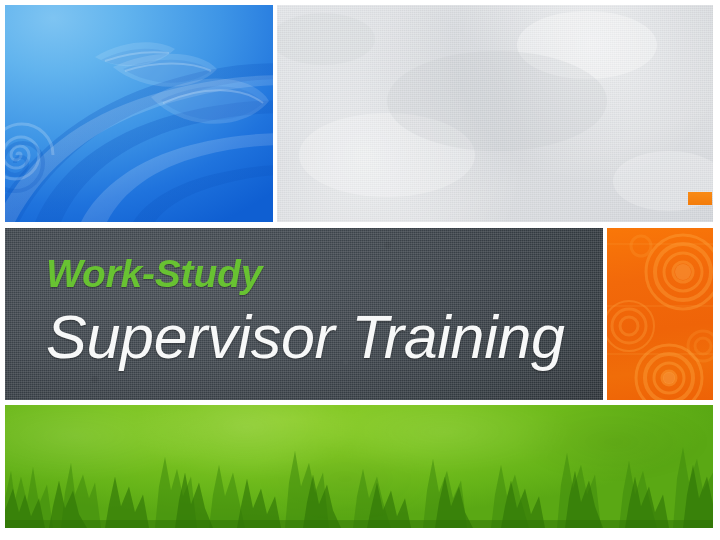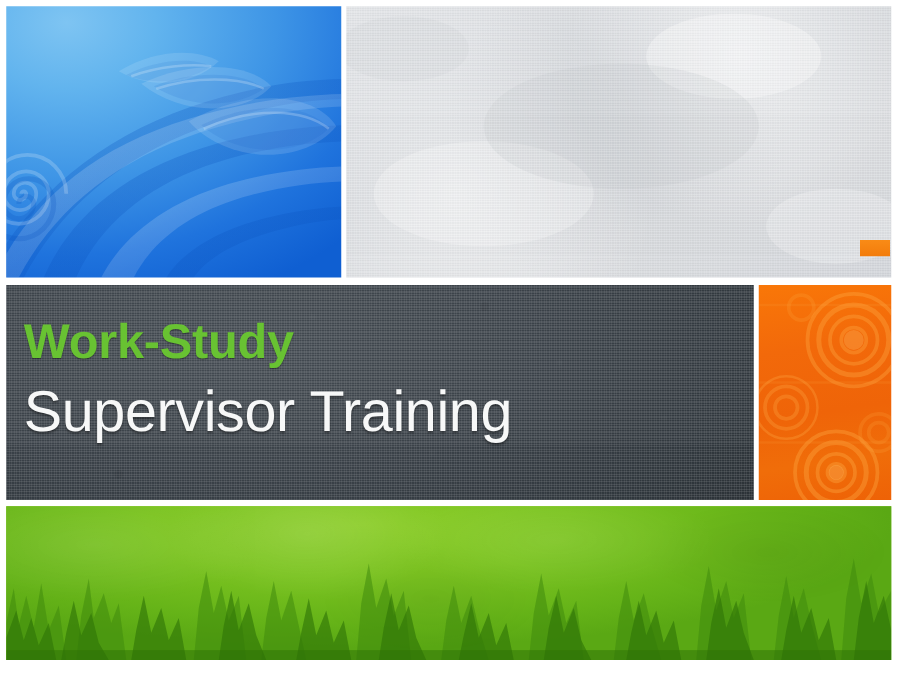--- a/index.html
+++ b/index.html
@@ -74,35 +74,36 @@
       radial-gradient(circle at 23% 64%, rgba(255,255,255,.05) 0 2px, transparent 3px),
       radial-gradient(circle at 41% 15%, rgba(255,255,255,.06) 0 2px, transparent 3px),
       radial-gradient(circle at 57% 78%, rgba(255,255,255,.05) 0 2px, transparent 3px),
       radial-gradient(circle at 74% 36%, rgba(255,255,255,.06) 0 2px, transparent 3px),
       radial-gradient(circle at 88% 62%, rgba(255,255,255,.05) 0 2px, transparent 3px),
       radial-gradient(circle at 15% 88%, rgba(0,0,0,.16) 0 3px, transparent 4px),
       radial-gradient(circle at 64% 10%, rgba(0,0,0,.14) 0 3px, transparent 4px);
   }
   #title-text-block {
     position:absolute;
-    left:14px; top:26px;
+    left:41px; top:26px;
     width:560px;
+    font-style:italic;
   }
   #slide-title {
     font-size:39px;
     font-weight:bold;
     color:#68c232;
     letter-spacing:-0.2px;
     line-height:1.05;
     text-shadow:0 1px 1px rgba(0,0,0,.35);
     white-space:nowrap;
   }
   #slide-subtitle {
     margin-top:10px;
-    font-size:46px;
+    font-size:61px;
     font-weight:normal;
     color:#f7f8f8;
     letter-spacing:-0.3px;
     line-height:1.05;
     text-shadow:0 1px 2px rgba(0,0,0,.4);
     white-space:nowrap;
   }
 
   
   #orange-panel {

